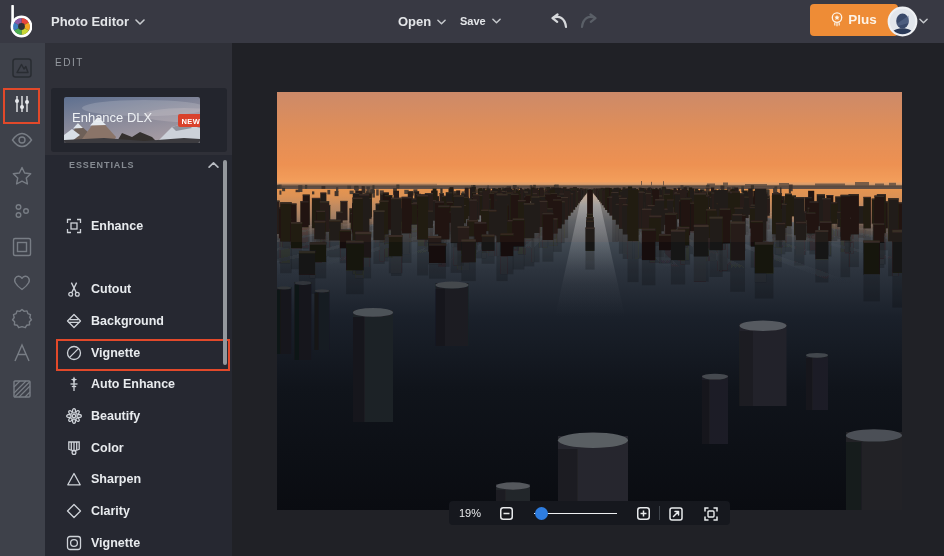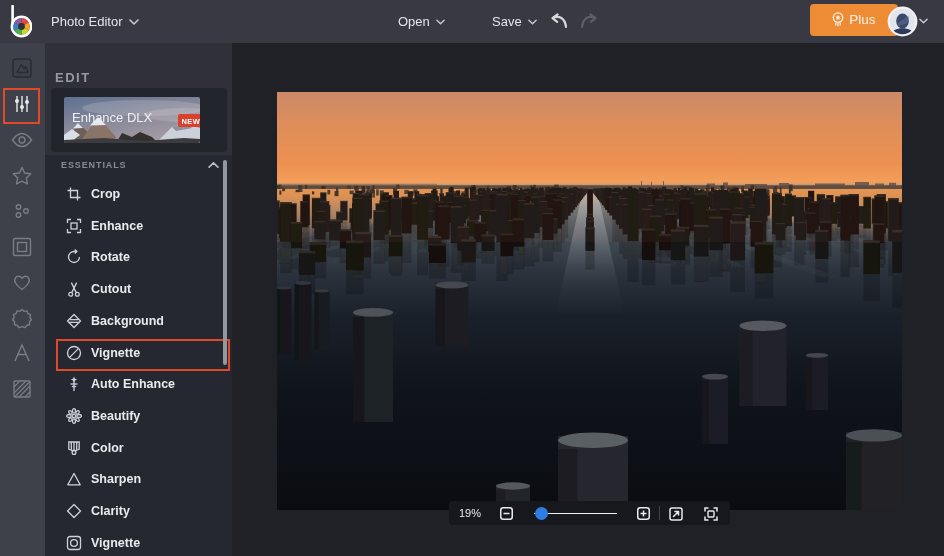--- a/index.html
+++ b/index.html
@@ -1,33 +1,33 @@
 <!DOCTYPE html>
 <html><head><meta charset="utf-8"><style>
 *{margin:0;padding:0;box-sizing:border-box}
 html,body{width:944px;height:556px;overflow:hidden;background:#202126;font-family:"Liberation Sans",sans-serif;position:relative}
 .abs{position:absolute}
 #topbar,#rail,#panel,#canvas{filter:blur(0px)}
 
 #topbar{left:0;top:0;width:944px;height:43px;background:#383943}
 #logo{left:10px;top:5px}
-.tbtxt{color:#e3e5e8;font-size:13px;font-weight:400;top:0;height:43px;line-height:43px}
+.tbtxt{color:#e3e5e8;font-size:13px;font-weight:700;top:0;height:43px;line-height:43px}
 .chev{display:inline-block;margin-left:6px;vertical-align:1px}
-#plusbtn{left:810px;top:4px;width:88px;height:32px;background:#ee8c36;border-radius:4px;color:#fdf3e7;font-size:13.5px;font-weight:400;text-align:center;line-height:32px}
+#plusbtn{left:810px;top:4px;width:88px;height:32px;background:#ee8c36;border-radius:4px;color:#fdf3e7;font-size:13.5px;font-weight:700;text-align:center;line-height:32px}
 
 #rail{left:0;top:43px;width:45px;height:513px;background:#3e414a}
 #rail svg{position:absolute;left:10px}
 #railbox{left:3px;top:45px;width:37px;height:36px;border:2px solid #e2492a}
 
 #panel{left:45px;top:43px;width:187px;height:513px;background:#2f3038}
-#edit{left:10px;top:27px;color:#9599a0;font-size:13px;font-weight:700;letter-spacing:1.5px}
+#edit{left:10px;top:14px;color:#9599a0;font-size:10px;font-weight:400;letter-spacing:1.5px}
 #bannercard{left:6px;top:45px;width:176px;height:64px;background:#23252d;border-radius:3px}
 #bannerimg{left:19px;top:53.5px;width:136px;height:46px;border-radius:2px;overflow:hidden}
 #essec{left:0;top:112px;width:187px;height:401px;background:#262831}
-#esshead{left:16px;top:4.5px;color:#868b92;font-size:9px;font-weight:700;letter-spacing:0.9px}
+#esshead{left:24px;top:4.5px;color:#868b92;font-size:9px;font-weight:700;letter-spacing:0.9px}
 #scrollbar{left:178px;top:117px;width:4px;height:205px;background:#94989d;border-radius:2px}
 .item{position:absolute;left:0;width:180px;height:31.7px;color:#e8ebee;font-size:12.5px;font-weight:700}
 .item svg{position:absolute;left:21px;top:50%;margin-top:-8px}
 .item span{position:absolute;left:46px;top:50%;margin-top:-7px;line-height:15px}
 #expbox{left:11px;top:183.5px;width:174px;height:32px;border:2px solid #e2492a}
 
 #canvas{left:232px;top:43px;width:712px;height:513px;background:#202126}
 #photo{left:45px;top:49px;width:625px;height:418px}
 #zoombar{left:217px;top:458px;width:281px;height:24px;background:#16181e;border-radius:4px}
 .zb{position:absolute;color:#e8eaec}
@@ -45,21 +45,21 @@
    <path d="M11.5 21.5 L4.3 17.4 A8.3 8.3 0 0 1 11.5 13.2 Z" fill="#8e5aa8"></path>
    <circle cx="11.5" cy="21.5" r="3.4" fill="#2e3138"></circle>
   </g>
  </svg>
  <div class="abs tbtxt" style="left:51px">Photo Editor<svg class="chev" width="10" height="6" viewBox="0 0 10 6">
         <path d="M1 1 L5 5 L9 1" stroke="#c6c9cd" stroke-width="1.6" fill="none" stroke-linecap="round" stroke-linejoin="round"></path>
       </svg></div>
  <div class="abs tbtxt" style="left:398px;font-size:13px">Open<svg class="chev" width="9" height="6" viewBox="0 0 10 6">
         <path d="M1 1 L5 5 L9 1" stroke="#c6c9cd" stroke-width="1.6" fill="none" stroke-linecap="round" stroke-linejoin="round"></path>
       </svg></div>
- <div class="abs tbtxt" style="left:492px;font-size:13px">Save<svg class="chev" width="9" height="6" viewBox="0 0 10 6">
+ <div class="abs tbtxt" style="left:460px;font-size:11px">Save<svg class="chev" width="9" height="6" viewBox="0 0 10 6">
         <path d="M1 1 L5 5 L9 1" stroke="#c6c9cd" stroke-width="1.6" fill="none" stroke-linecap="round" stroke-linejoin="round"></path>
       </svg></div>
  <svg class="abs" style="left:550px;top:13px" width="20" height="17" viewBox="0 0 20 17">
   <path d="M3 5 C9 2 15 5 16 14" stroke="#d6d8db" stroke-width="2.2" fill="none" stroke-linecap="round"></path>
   <path d="M7.5 1.5 L2.5 5.2 L7.2 8.8" stroke="#d6d8db" stroke-width="2.2" fill="none" stroke-linecap="round" stroke-linejoin="round"></path>
  </svg>
  <svg class="abs" style="left:578px;top:13px" width="20" height="17" viewBox="0 0 20 17">
   <path d="M17 5 C11 2 5 5 4 14" stroke="#5a5f67" stroke-width="2.2" fill="none" stroke-linecap="round"></path>
   <path d="M12.5 1.5 L17.5 5.2 L12.8 8.8" stroke="#5a5f67" stroke-width="2.2" fill="none" stroke-linecap="round" stroke-linejoin="round"></path>
  </svg>
@@ -155,39 +155,26 @@
    <text x="8" y="25" font-size="13" fill="#eef1f4">Enhance DLX</text>
    <rect x="114" y="17" width="24" height="13" rx="2" fill="#d9412c"></rect>
    <text x="117.5" y="26.5" font-size="7.5" font-weight="700" fill="#fff" letter-spacing="0.4">NEW</text>
   </svg>
  </div>
  <div class="abs" id="essec">
   <div class="abs" id="esshead">ESSENTIALS</div>
   <svg class="abs" style="left:163px;top:6px" width="11" height="8" viewBox="0 0 10 7">
         <path d="M1 5.5 L5 1.5 L9 5.5" stroke="#b8bcc2" stroke-width="1.5" fill="none" stroke-linecap="round" stroke-linejoin="round"></path>
       </svg>
-  <div class="item" style="top:23.1px">
-        <svg width="16" height="16" viewBox="0 0 16 16">
-          <path d="M4.5 1.5 L4.5 11.5 L14.5 11.5 M1.5 4.5 L11.5 4.5 L11.5 14.5" stroke="#ced2d8" stroke-width="1.3" fill="none"></path>
-        </svg>
-        <span>Crop</span>
-      </div>
   <div class="item" style="top:54.9px">
         <svg width="16" height="16" viewBox="0 0 16 16">
           <path d="M1.5 5 L1.5 1.5 L5 1.5 M11 1.5 L14.5 1.5 L14.5 5 M14.5 11 L14.5 14.5 L11 14.5 M5 14.5 L1.5 14.5 L1.5 11" stroke="#ced2d8" stroke-width="1.3" fill="none"></path>
           <rect x="5" y="5" width="6" height="6" stroke="#ced2d8" stroke-width="1.3" fill="none"></rect>
         </svg>
         <span>Enhance</span>
-      </div>
-  <div class="item" style="top:86.6px">
-        <svg width="16" height="16" viewBox="0 0 16 16">
-          <path d="M13.5 8 A5.5 5.5 0 1 1 8 2.5 L10.5 2.5" stroke="#ced2d8" stroke-width="1.3" fill="none"></path>
-          <path d="M8.7 0.5 L11 2.5 L8.7 4.5" stroke="#ced2d8" stroke-width="1.3" fill="none" stroke-linejoin="round"></path>
-        </svg>
-        <span>Rotate</span>
       </div>
   <div class="item" style="top:118.2px">
         <svg width="16" height="16" viewBox="0 0 16 16">
           <circle cx="4.7" cy="13.2" r="1.9" stroke="#ced2d8" stroke-width="1.3" fill="none"></circle>
           <circle cx="11.3" cy="13.2" r="1.9" stroke="#ced2d8" stroke-width="1.3" fill="none"></circle>
           <path d="M5.8 11.6 L10.6 1.6 M10.2 11.6 L5.4 1.6" stroke="#ced2d8" stroke-width="1.3" fill="none"></path>
         </svg>
         <span>Cutout</span>
       </div>
   <div class="item" style="top:150.0px">

